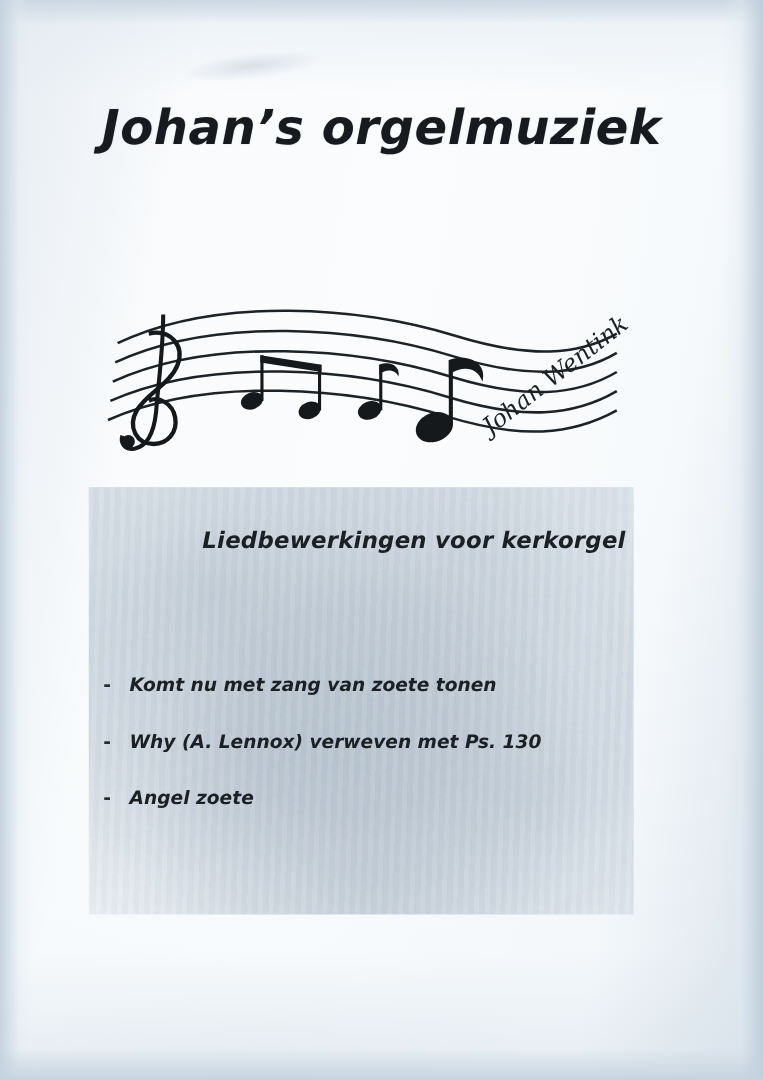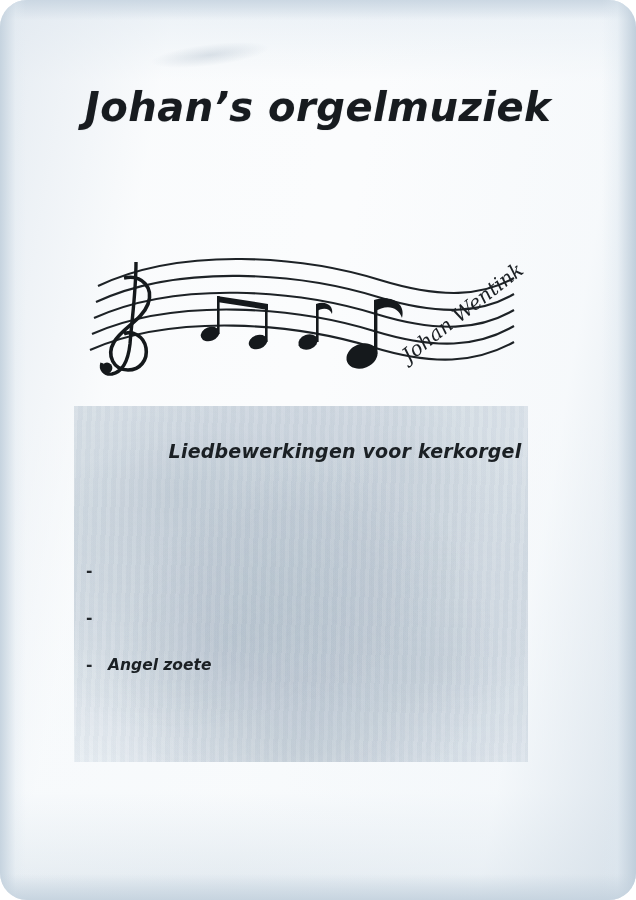--- a/index.html
+++ b/index.html
@@ -13,21 +13,20 @@
     overflow: hidden;
     font-family: "Liberation Sans", sans-serif;
   }
 
   #page {
     position: relative;
     width: 636px;
     height: 900px;
     background: #fbfcfd;
     overflow: hidden;
-    border-radius: 27px;
   }
 
   
   .paper-wash {
     position: absolute;
     inset: 0;
     background:
       linear-gradient(100deg, rgba(226,233,240,0.85) 0%, rgba(246,249,251,0.25) 22%, rgba(252,253,254,0.1) 48%, rgba(240,245,249,0.45) 80%, rgba(214,224,233,0.9) 100%),
       linear-gradient(180deg, rgba(228,236,243,0.9) 0%, rgba(250,252,253,0.15) 9%, rgba(255,255,255,0) 45%, rgba(240,246,250,0.35) 88%, rgba(216,226,234,0.85) 100%);
     pointer-events: none;
@@ -227,23 +226,25 @@
 
   <div class="ghost-panel"></div>
 
   <div class="subtitle-wrap">
     <div class="subtitle-1">Liedbewerkingen voor kerkorgel</div>
   </div>
 
   <div class="tracks">
     <div class="track">
       <span class="dash">-</span>
+      <span>Komt nu met zang van zoete tonen</span>
     </div>
     <div class="track">
       <span class="dash">-</span>
+      <span>Why (A. Lennox) verweven met Ps. 130</span>
     </div>
     <div class="track">
       <span class="dash">-</span>
       <span>Angel zoete</span>
     </div>
   </div>
 
 </div>
 
 </body></html>

